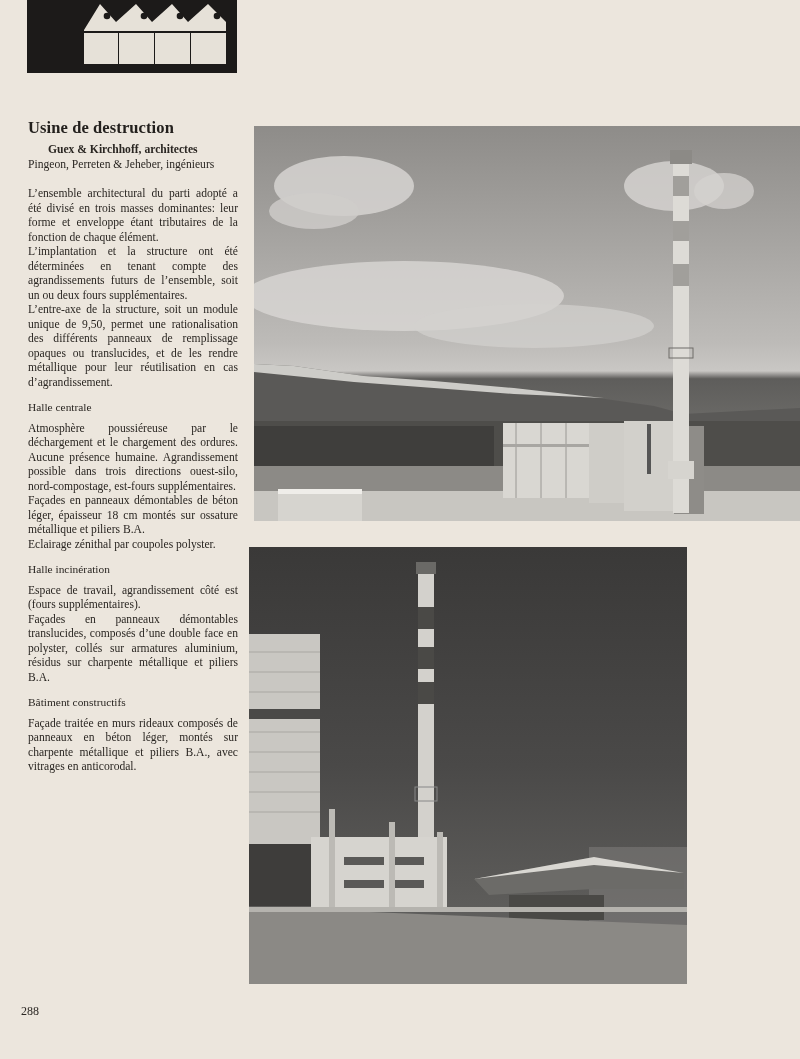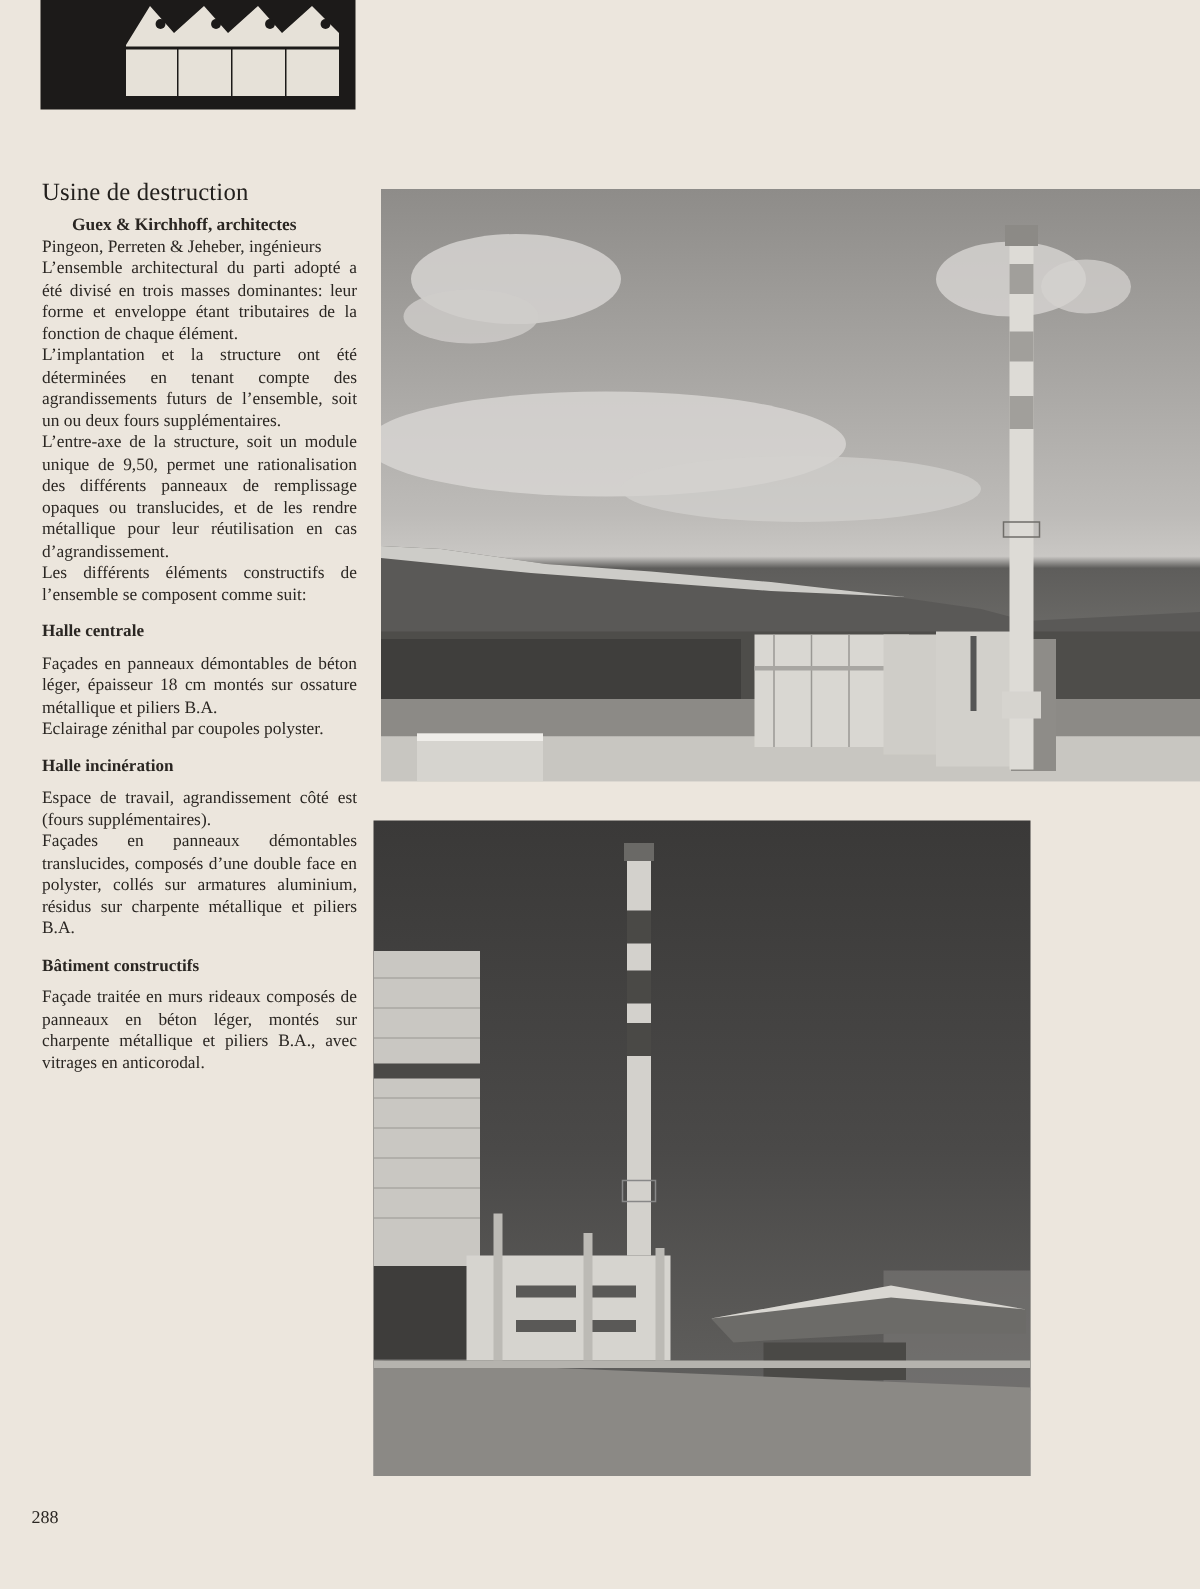--- a/index.html
+++ b/index.html
@@ -14,32 +14,32 @@
     position: absolute; left: 27px; top: 0; width: 210px; height: 73px;
     background: #1c1a19;
   }
   .logo svg { position: absolute; left: 0; top: 0; }
 
   
   .col {
     position: absolute; left: 28px; top: 118px; width: 210px;
   }
   .title {
-    font-weight: normal; font-size: 16.5px; line-height: 19px; margin: 0;
+    font-weight: bold; font-size: 16.5px; line-height: 19px; margin: 0;
     color: #23201d; letter-spacing: 0.1px;
   }
   .credits { margin-top: 6px; font-size: 11.6px; line-height: 14.5px; }
   .credits .arch { font-weight: bold; margin-left: 20px; }
   .body-text {
-    font-size: 11.6px; line-height: 14.5px;
+    margin-top: 15px; font-size: 11.6px; line-height: 14.5px;
     text-align: justify;
   }
   .body-text p { margin: 0; }
   .sub {
-    font-weight: bold; font-size: 11.4px; margin: 10px 0 7px 0;
+    font-weight: normal; font-size: 11.4px; margin: 10px 0 7px 0;
   }
 
   .page-num {
     position: absolute; left: 21px; top: 1004px;
     font-size: 12px; color: #2a2622; text-align: center;
   }
 
   
   .photo { position: absolute; overflow: hidden; }
   .photo-top {
@@ -74,23 +74,23 @@
   </h1>
   <div class="credits">
     <div class="arch">Guex &amp; Kirchhoff, architectes</div>
     <div>Pingeon, Perreten &amp; Jeheber, ingénieurs</div>
   </div>
 
   <div class="body-text">
     <p>L’ensemble architectural du parti adopté a été divisé en trois masses dominantes: leur forme et enveloppe étant tributaires de la fonction de chaque élément.</p>
     <p>L’implantation et la structure ont été déterminées en tenant compte des agrandissements futurs de l’ensemble, soit un ou deux fours supplémentaires.</p>
     <p>L’entre-axe de la structure, soit un module unique de 9,50, permet une rationalisation des différents panneaux de remplissage opaques ou translucides, et de les rendre métallique pour leur réutilisation en cas d’agrandissement.</p>
-    <p>Les différents éléments constructifs de l’ensemble se composent comme suit:</p>
 
     <div class="sub">Halle centrale</div>
+    <p>Atmosphère poussiéreuse par le déchargement et le chargement des ordures. Aucune présence humaine. Agrandissement possible dans trois directions ouest-silo, nord-compostage, est-fours supplémentaires.</p>
     <p>Façades en panneaux démontables de béton léger, épaisseur 18 cm montés sur ossature métallique et piliers B.A.</p>
     <p>Eclairage zénithal par coupoles polyster.</p>
 
     <div class="sub">Halle incinération</div>
     <p>Espace de travail, agrandissement côté est (fours supplémentaires).</p>
     <p>Façades en panneaux démontables translucides, composés d’une double face en polyster, collés sur armatures aluminium, résidus sur charpente métallique et piliers B.A.</p>
 
     <div class="sub">Bâtiment constructifs</div>
     <p>Façade traitée en murs rideaux composés de panneaux en béton léger, montés sur charpente métallique et piliers B.A., avec vitrages en anticorodal.</p>
   </div>

